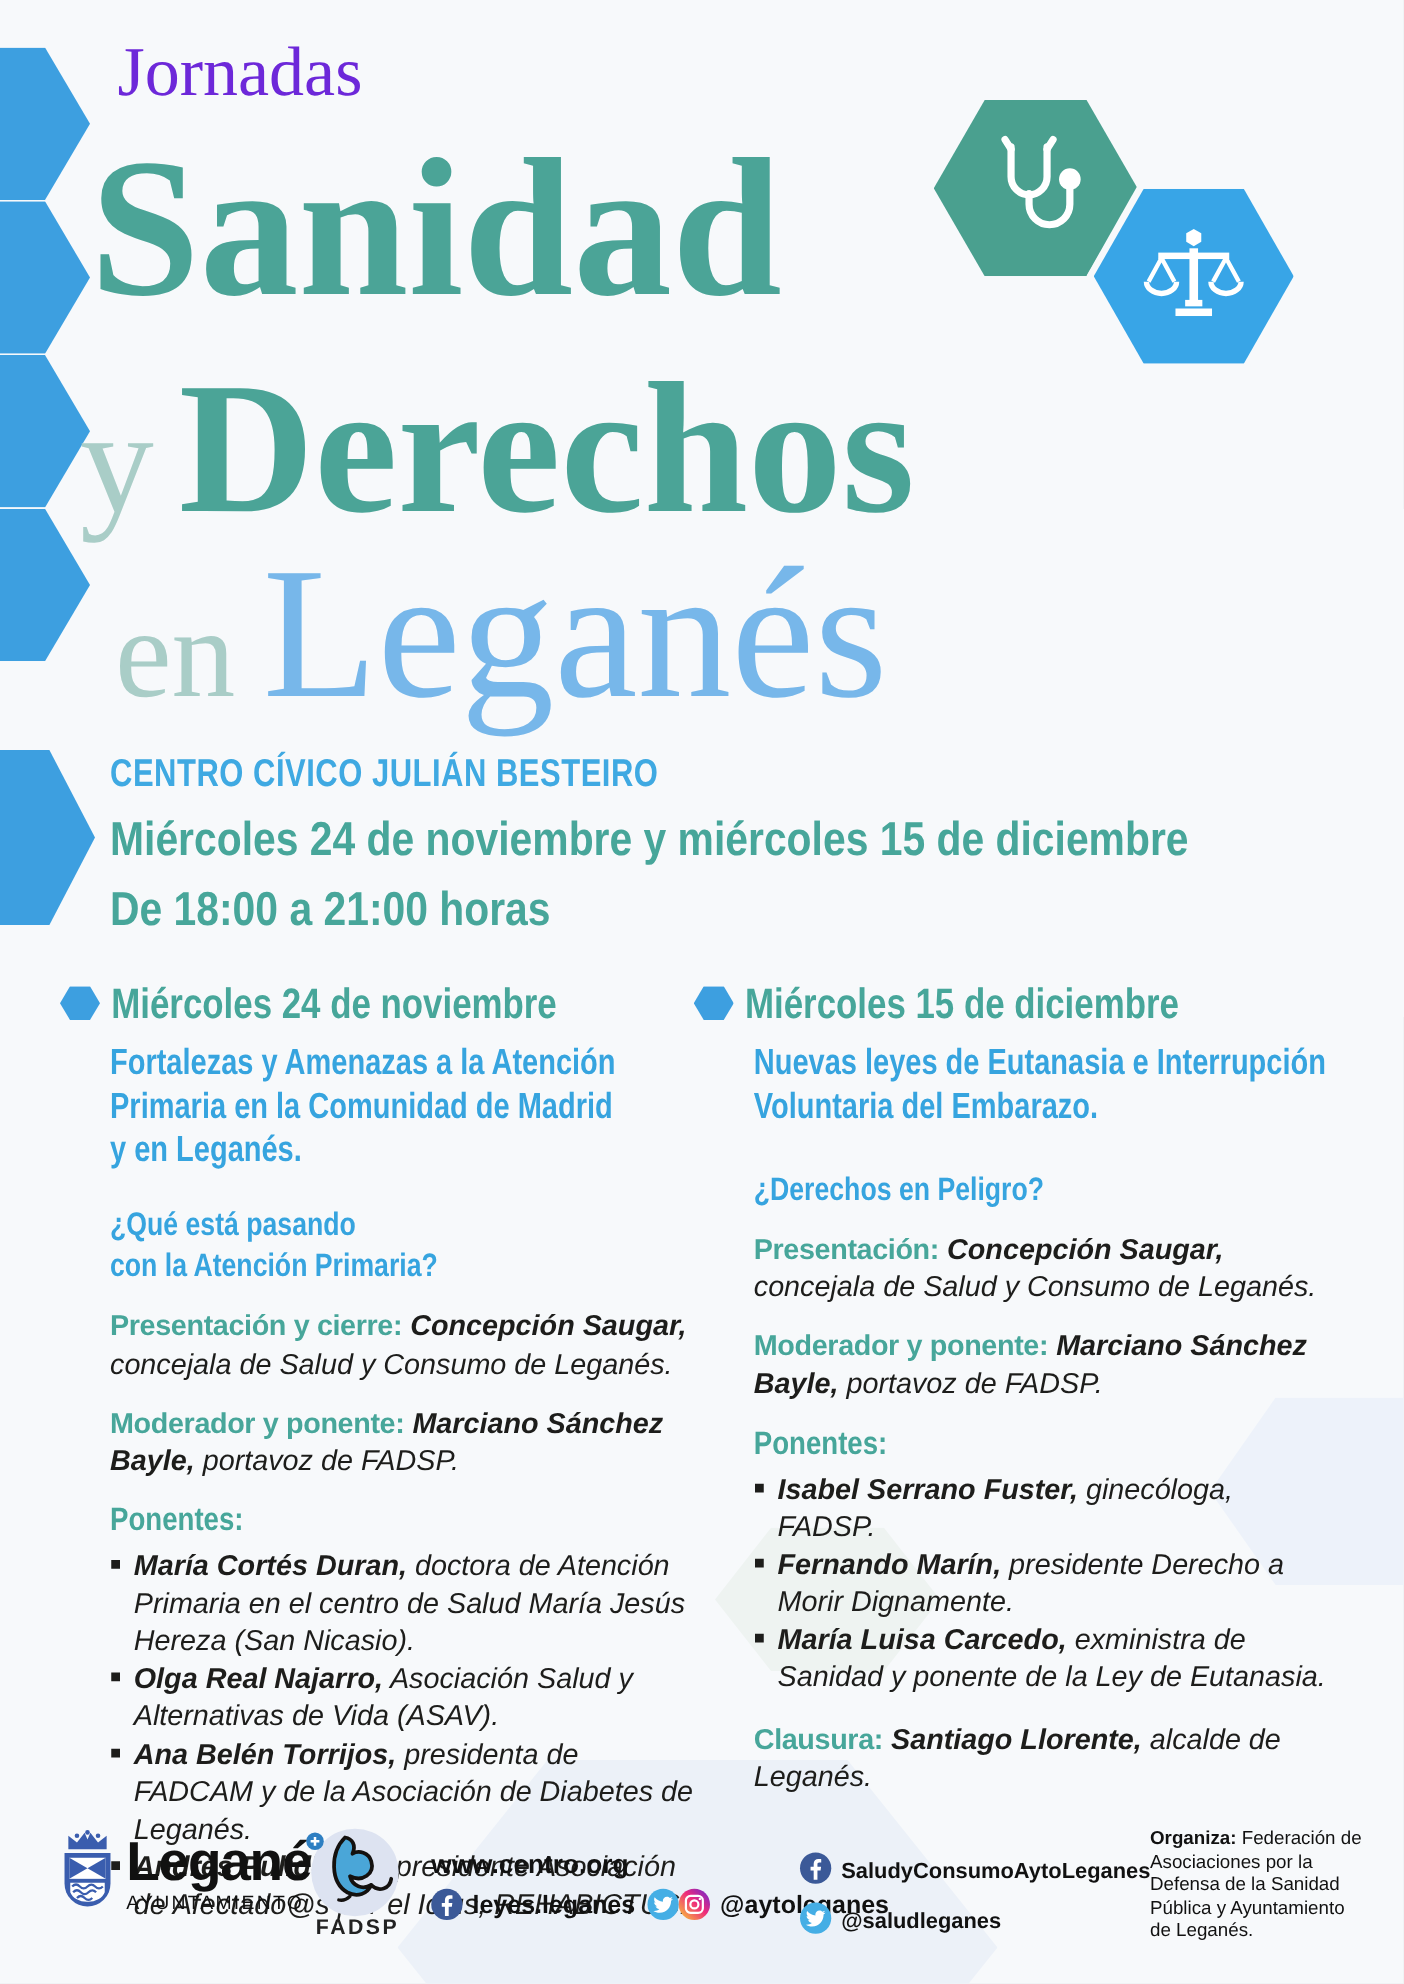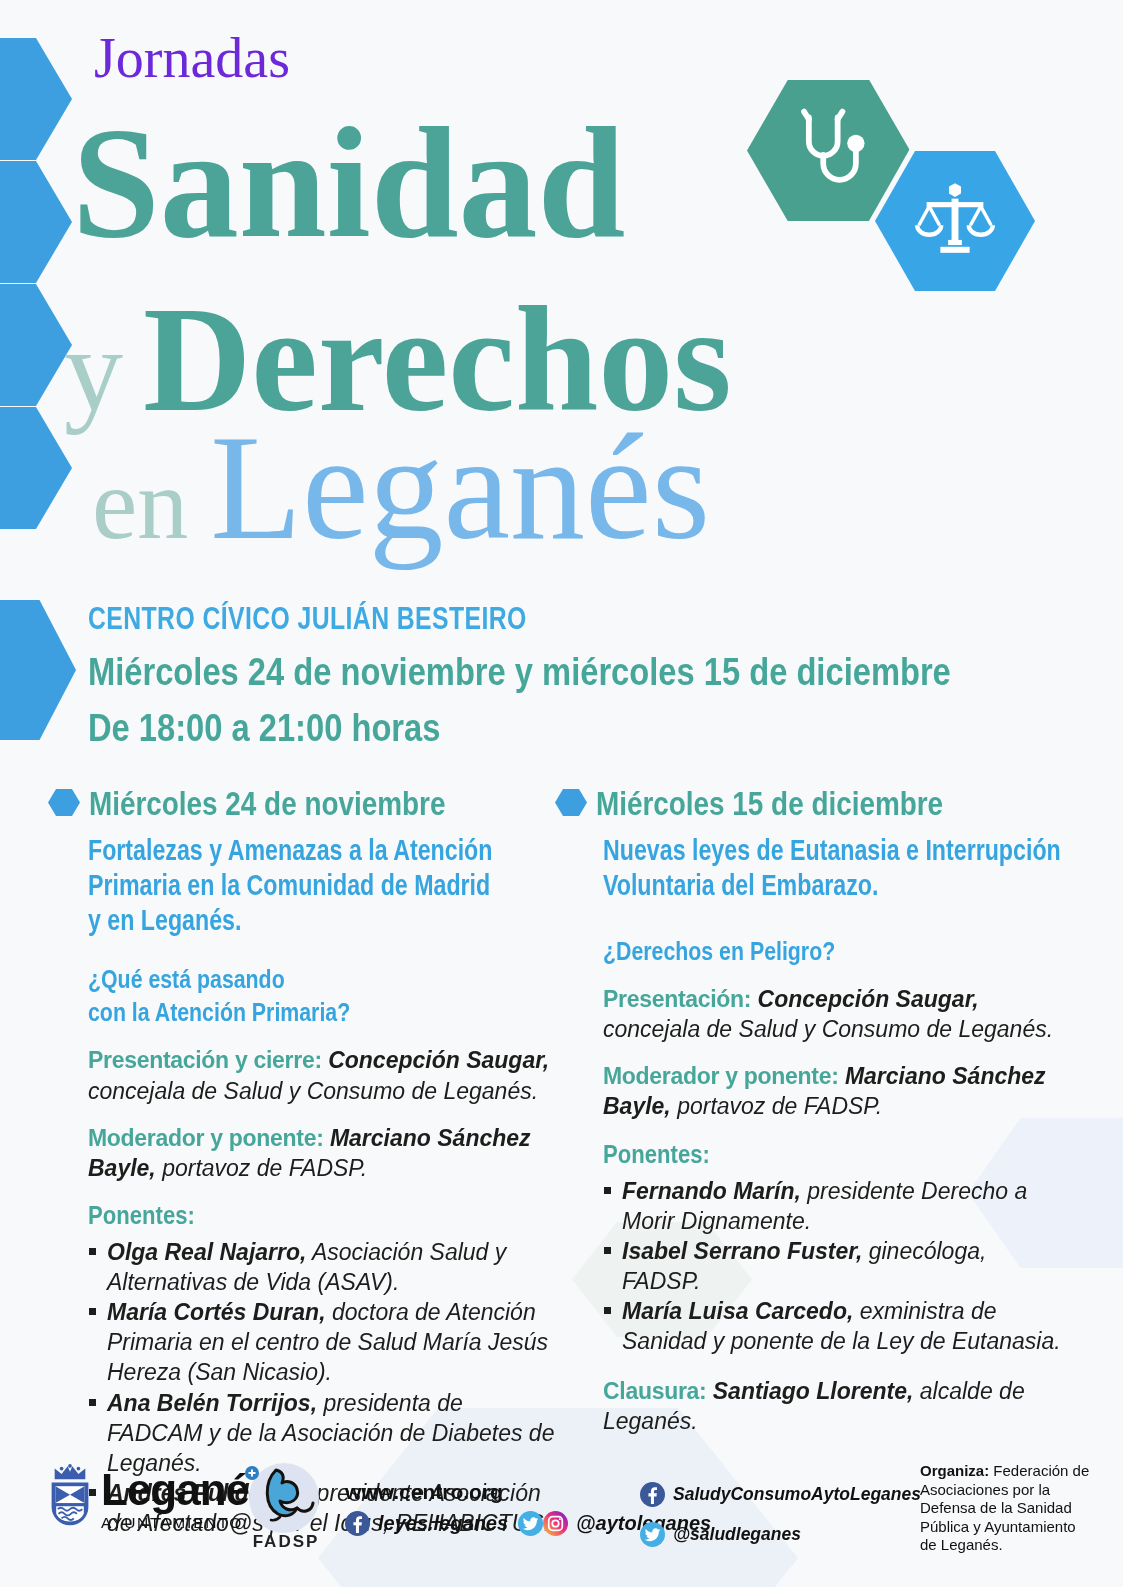--- a/index.html
+++ b/index.html
@@ -17,21 +17,21 @@
   .chev-sm { width:72px; height:122px; }
   .chev-venue { width:76px; height:140px; top:600px; clip-path:polygon(0 0,52% 0,100% 50%,52% 100%,0 100%); }
   
   .bg-hex { position:absolute; clip-path:polygon(0 50%,25% 0,75% 0,100% 50%,75% 100%,25% 100%); }
   
   .title-line { position:absolute; font-family:"Liberation Serif", serif; line-height:1; white-space:nowrap; }
   .t-kicker { left:94px; top:30px; font-size:56px; color:#6d28d9; }
   .t-word1 { left:72px; top:104px; font-size:158px; font-weight:bold; color:#4ba497; }
   .t-row { display:inline-flex; align-items:baseline; }
   .t-row3 { left:64px; top:284px; }
-  .t-row4 { left:92px; top:412px; }
+  .t-row4 { left:92px; top:432px; }
   .t-conj { font-size:118px; color:#a9cdc7; margin-right:20px; }
   .t-word2 { font-size:150px; font-weight:bold; color:#4ba497; }
   .t-prep { font-size:102px; color:#a9cdc7; margin-right:22px; }
   .t-word3 { font-size:150px; color:#77b7ea; }
   
   .hex { position:absolute; display:flex; align-items:center; justify-content:center;
          clip-path:polygon(0 50%,25% 0,75% 0,100% 50%,75% 100%,25% 100%); }
   .hex-teal { left:747px; top:80px; width:163px; height:141px; background:#4aa08f; }
   .hex-blue-ring { left:869px; top:145px; width:172px; height:152px; background:#f7f9fb; z-index:2; }
   .hex-blue { position:absolute; left:6px; top:6px; width:160px; height:140px; background:#38a5e7;
@@ -71,21 +71,21 @@
   
   .footer { position:absolute; left:0; top:1452px; width:1123px; height:135px; }
   .city-logo { position:absolute; left:47px; top:12px; display:flex; align-items:center; }
   .city-text { margin-left:8px; }
   .city-name { font-size:44px; font-weight:bold; letter-spacing:-1px; color:#111; line-height:1; }
   .city-sub { font-size:15.5px; letter-spacing:1.8px; color:#111; margin-top:2px; }
   .fadsp { position:absolute; left:240px; top:10px; width:92px; text-align:center; }
   .fadsp-label { font-size:17px; letter-spacing:2px; color:#222; font-weight:bold; margin-top:-2px; }
   .social-mid { position:absolute; left:345px; top:28px; }
   .website { font-size:21px; font-weight:bold; color:#111; }
-  .social-row { display:flex; align-items:center; margin-top:7px; font-size:20px; font-weight:bold; color:#111;font-style:italic; }
+  .social-row { display:flex; align-items:flex-end; margin-top:7px; font-size:20px; font-weight:bold; color:#111; }
   .sicon { width:25px; height:25px; border-radius:50%; display:inline-flex; align-items:center; justify-content:center; flex:0 0 auto; }
   .fb { background:#3b5998; }
   .tw { background:#45aee5; }
   .ig { background:linear-gradient(45deg,#f9ce34,#ee2a7b 55%,#6228d7); }
   .social-row .handle { margin:0 10px 0 8px; }
   .social-right { position:absolute; left:640px; top:30px; font-size:17.5px; font-weight:bold; color:#111; }
   .social-right .social-row { margin-top:0; font-size:17.5px; }
   .social-right .social-row + .social-row { margin-top:15px; }
   .organiza { position:absolute; left:920px; top:10px; width:172px; font-size:15px; line-height:1.24; color:#111; }
   .organiza b { font-weight:bold; }
@@ -157,43 +157,43 @@
     <div class="session-body">
       <h3 class="session-title">Fortalezas y Amenazas a la Atención
 Primaria en la Comunidad de Madrid
 y en Leganés.</h3>
       <h4 class="session-q">¿Qué está pasando
 con la Atención Primaria?</h4>
       <p class="role"><span class="role-label">Presentación y cierre:</span><span class="p-name"> Concepción Saugar,</span><span class="p-desc"> concejala de Salud y Consumo de Leganés.</span></p>
       <p class="role"><span class="role-label">Moderador y ponente:</span><span class="p-name"> Marciano Sánchez Bayle,</span><span class="p-desc"> portavoz de FADSP.</span></p>
       <div class="speakers-label">Ponentes:</div>
       <ul class="speakers">
+        <li><span class="p-name">María Cortés Duran,</span><span class="p-desc"> doctora de Atención Primaria en el centro de Salud María Jesús Hereza (San Nicasio).</span></li>
         <li><span class="p-name">Olga Real Najarro,</span><span class="p-desc"> Asociación Salud y Alternativas de Vida (ASAV).</span></li>
-        <li><span class="p-name">María Cortés Duran,</span><span class="p-desc"> doctora de Atención Primaria en el centro de Salud María Jesús Hereza (San Nicasio).</span></li>
         <li><span class="p-name">Ana Belén Torrijos,</span><span class="p-desc"> presidenta de FADCAM y de la Asociación de Diabetes de Leganés.</span></li>
         <li><span class="p-name">Andrés Pulido,</span><span class="p-desc"> vicepresidente Asociación de Afectado@s por el Ictus, REHABICTUS.</span></li>
       </ul>
     </div>
   </div>
 
   <div class="col col-right">
     <div class="session-head">
       <div class="hex-bullet"></div>
       <h2 class="session-date">Miércoles 15 de diciembre</h2>
     </div>
     <div class="session-body">
       <h3 class="session-title">Nuevas leyes de Eutanasia e Interrupción
 Voluntaria del Embarazo.</h3>
       <h4 class="session-q" style="margin-top:32px">¿Derechos en Peligro?</h4>
       <p class="role"><span class="role-label">Presentación:</span><span class="p-name"> Concepción Saugar,</span><span class="p-desc"> concejala de Salud y Consumo de Leganés.</span></p>
       <p class="role"><span class="role-label">Moderador y ponente:</span><span class="p-name"> Marciano Sánchez Bayle,</span><span class="p-desc"> portavoz de FADSP.</span></p>
       <div class="speakers-label">Ponentes:</div>
       <ul class="speakers">
+        <li><span class="p-name">Isabel Serrano Fuster,</span><span class="p-desc"> ginecóloga, FADSP.</span></li>
         <li><span class="p-name">Fernando Marín,</span><span class="p-desc"> presidente Derecho a Morir Dignamente.</span></li>
-        <li><span class="p-name">Isabel Serrano Fuster,</span><span class="p-desc"> ginecóloga, FADSP.</span></li>
         <li><span class="p-name">María Luisa Carcedo,</span><span class="p-desc"> exministra de Sanidad y ponente de la Ley de Eutanasia.</span></li>
       </ul>
       <p class="closing"><span class="role-label">Clausura:</span><span class="p-name"> Santiago Llorente,</span><span class="p-desc"> alcalde de Leganés.</span></p>
     </div>
   </div>
 
   <div class="footer">
 
     <div class="city-logo">
       <span>

